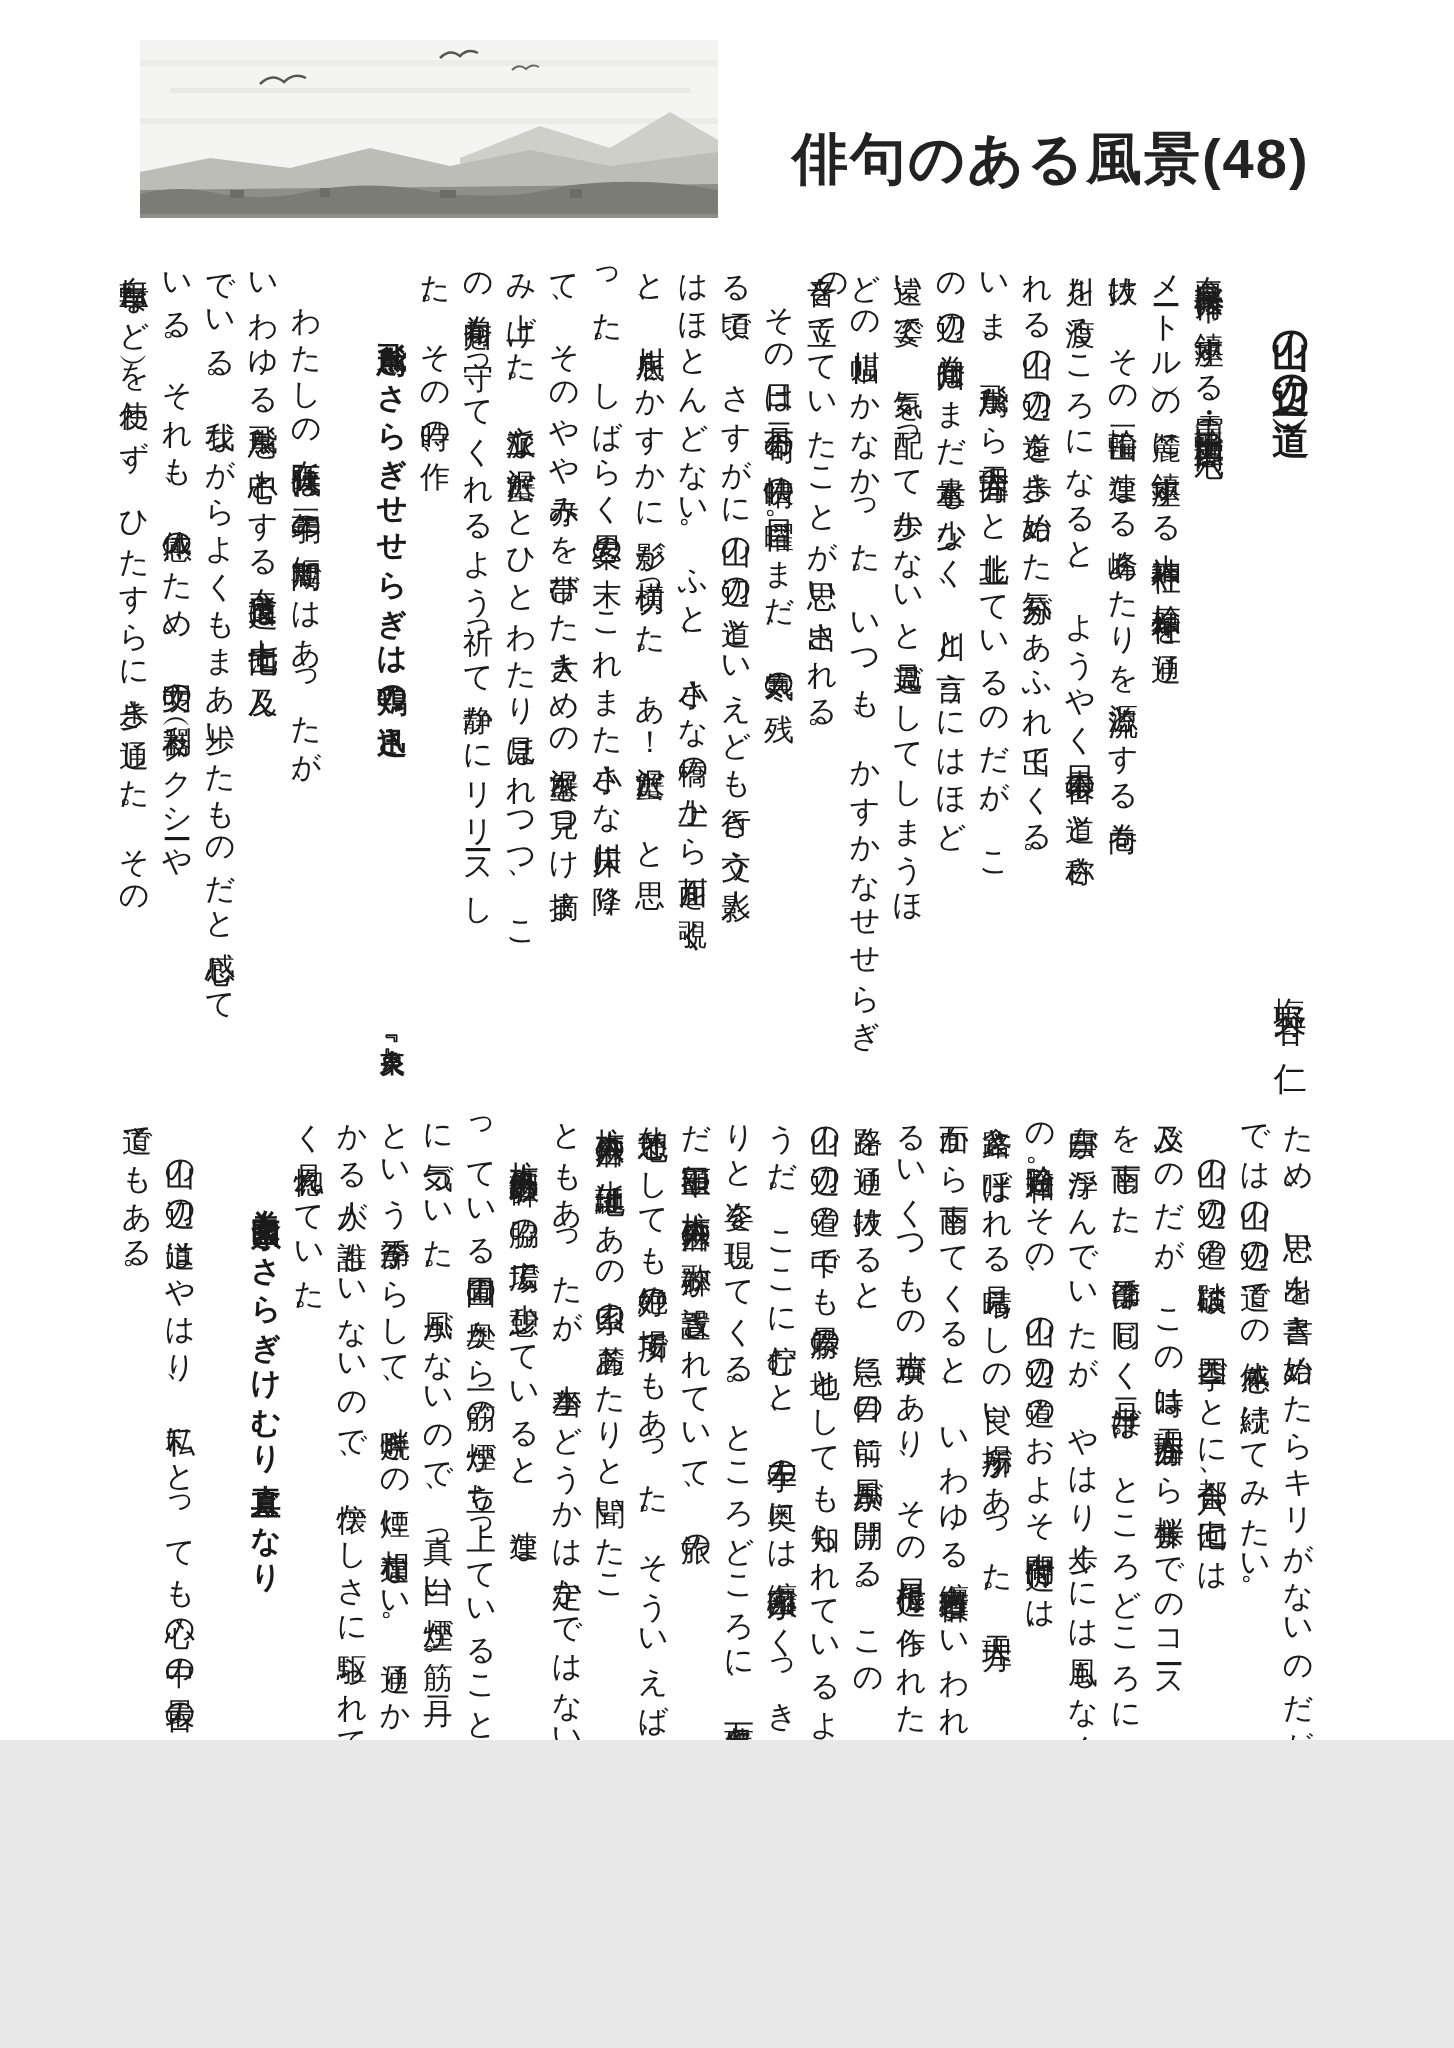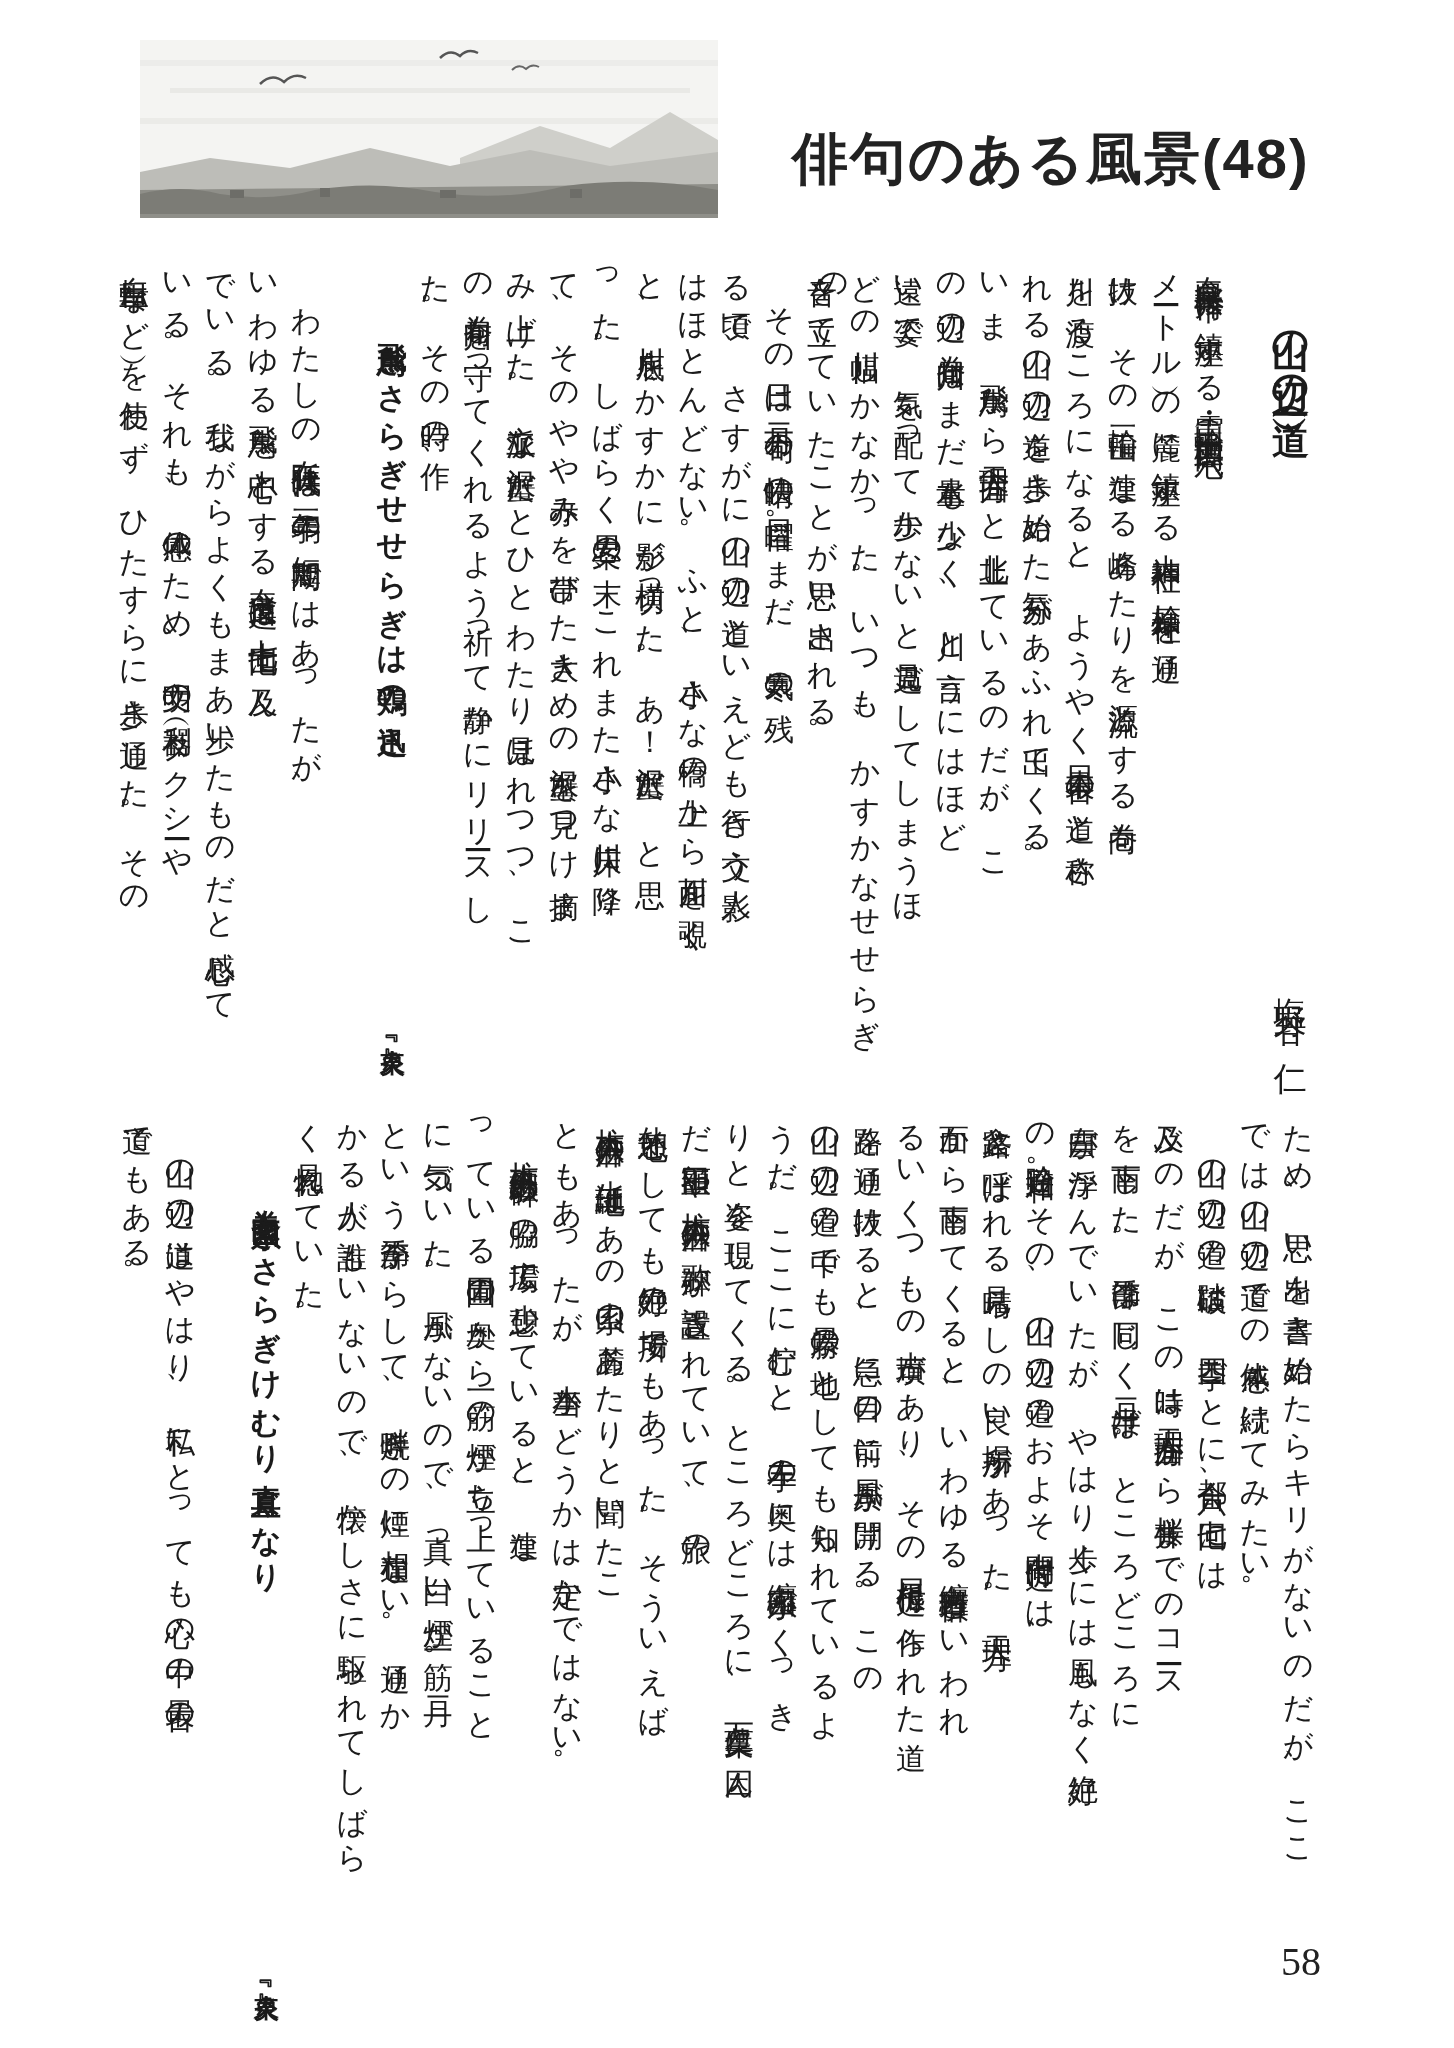--- a/index.html
+++ b/index.html
@@ -1,19 +1,19 @@
 <!DOCTYPE html>
 <html lang="ja"><head>
 <meta charset="utf-8">
 <style>
   html,body{margin:0;padding:0;}
   body{background:#e8e8e8;}
   .page{
     position:relative;
-    width:1454px;height:2048px;
+    width:1454px;height:1740px;
     margin:0 auto;
     background:#ffffff;
     overflow:hidden;
     font-family:"Liberation Serif","DejaVu Serif",serif;
     color:#1b1b1b;
   }
   
   .illustration{
     position:absolute;left:140px;top:40px;width:578px;height:178px;
   }

